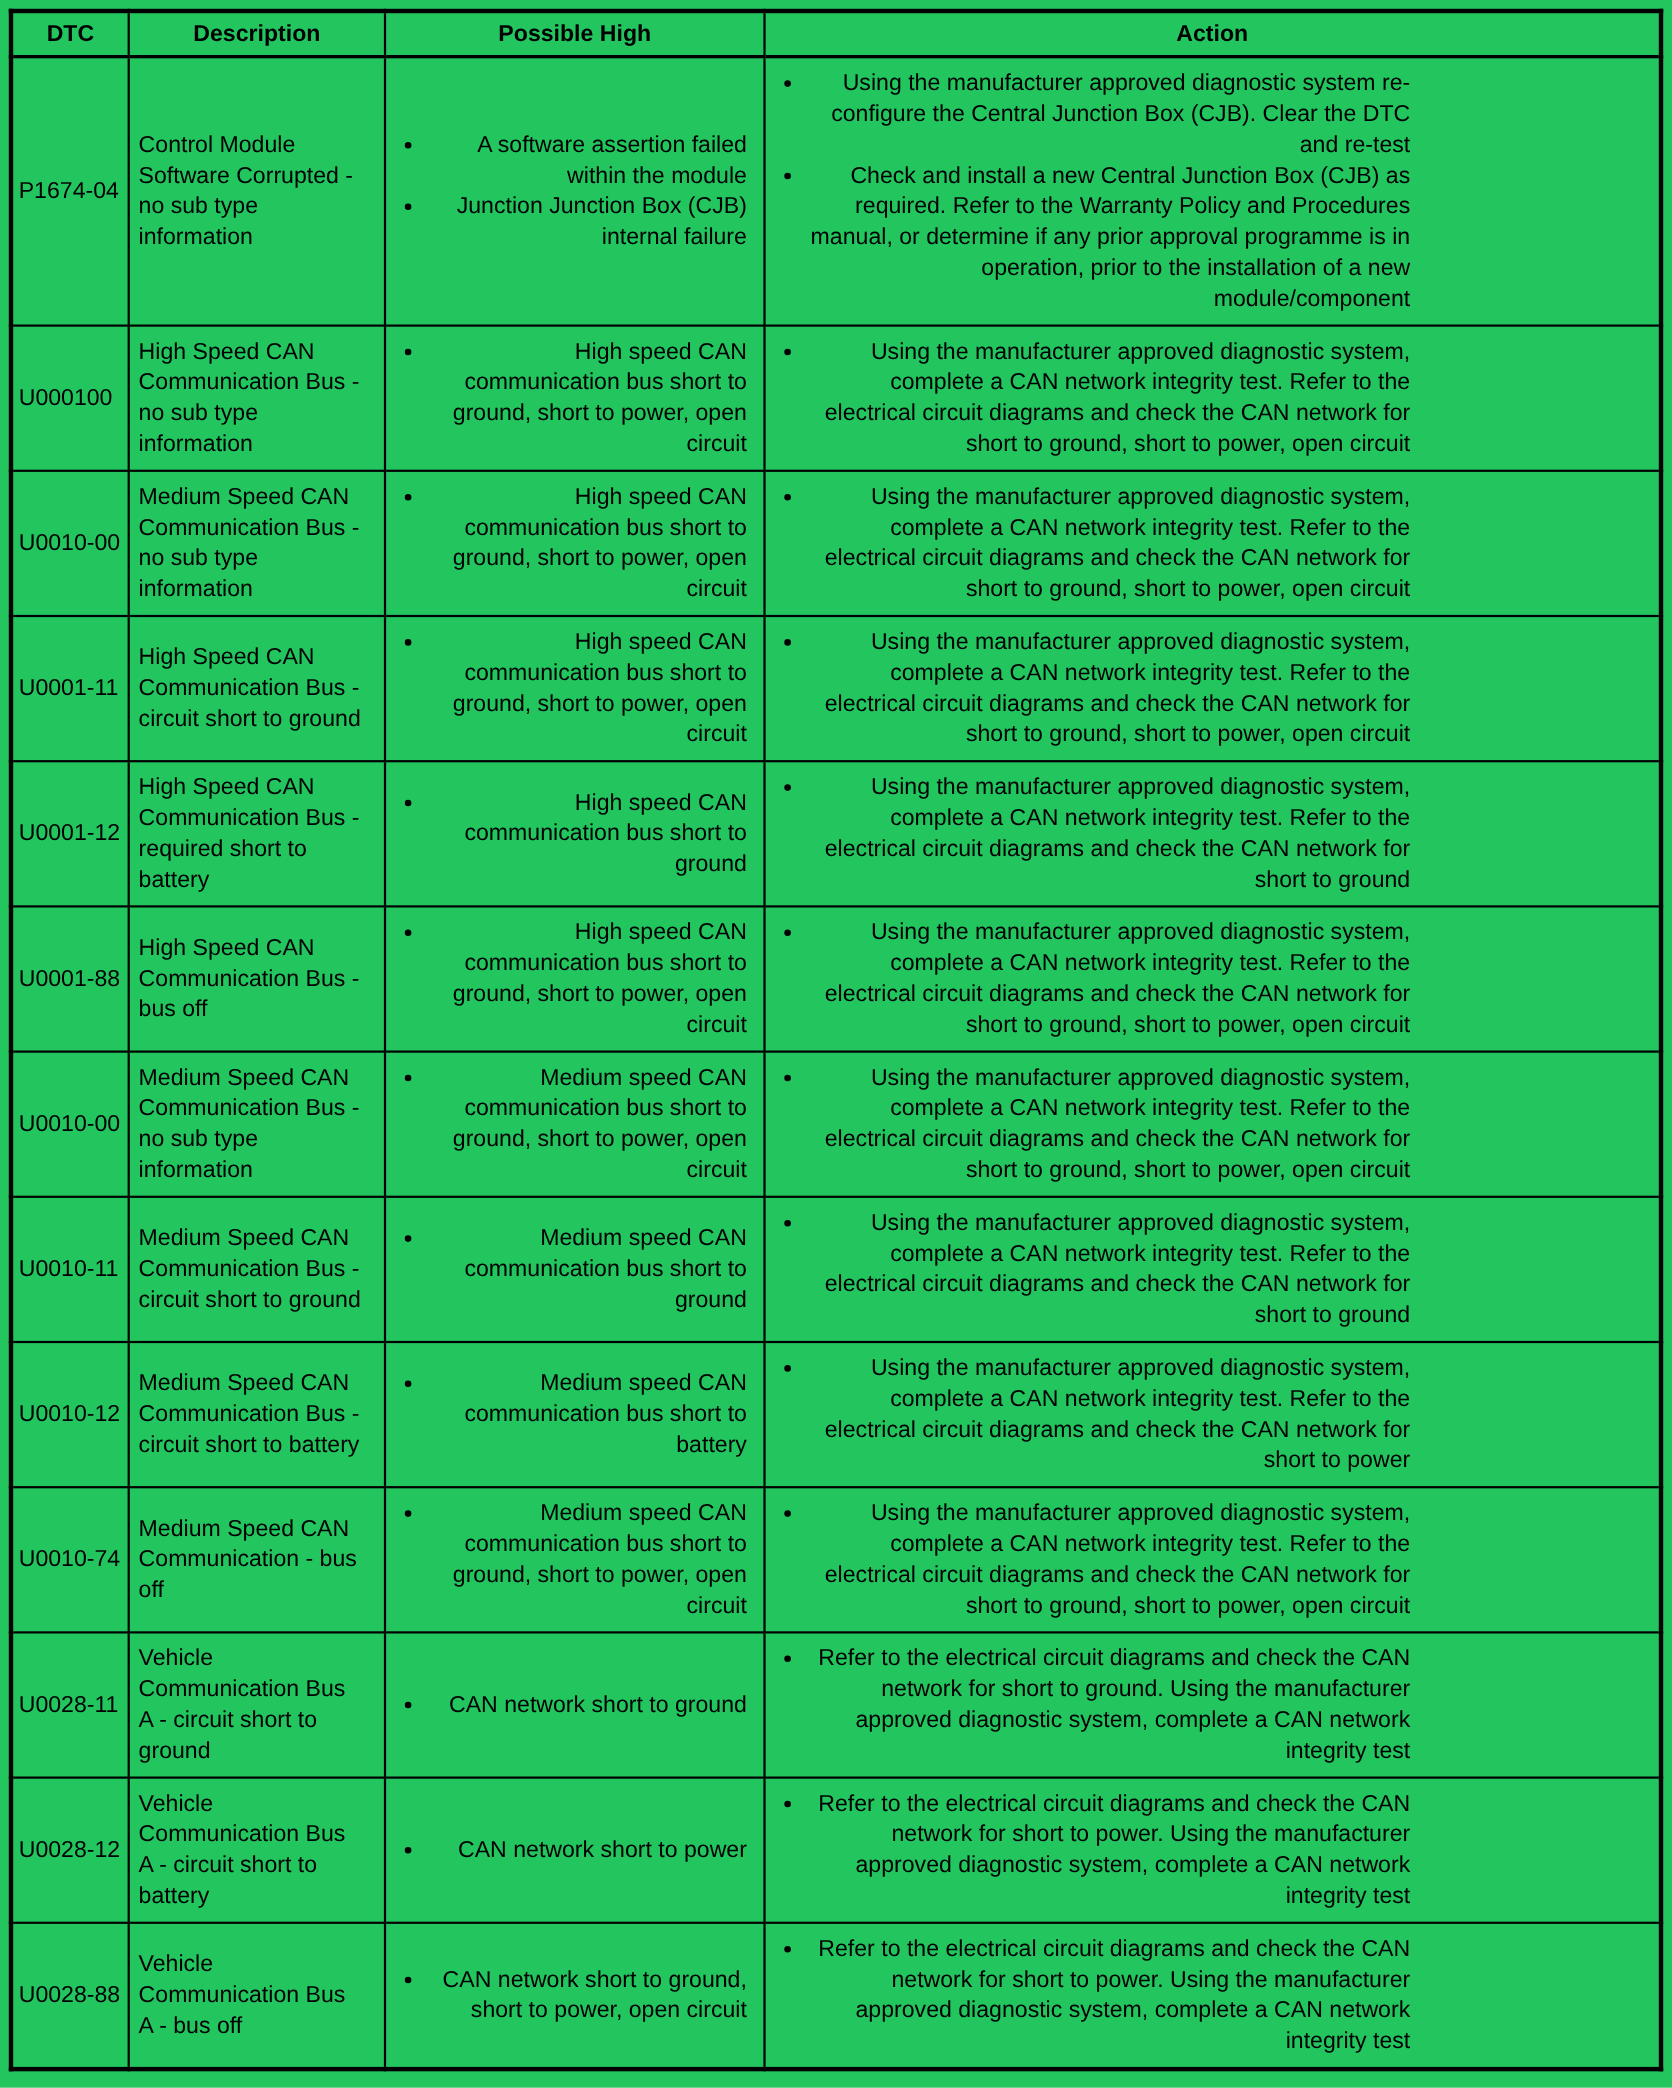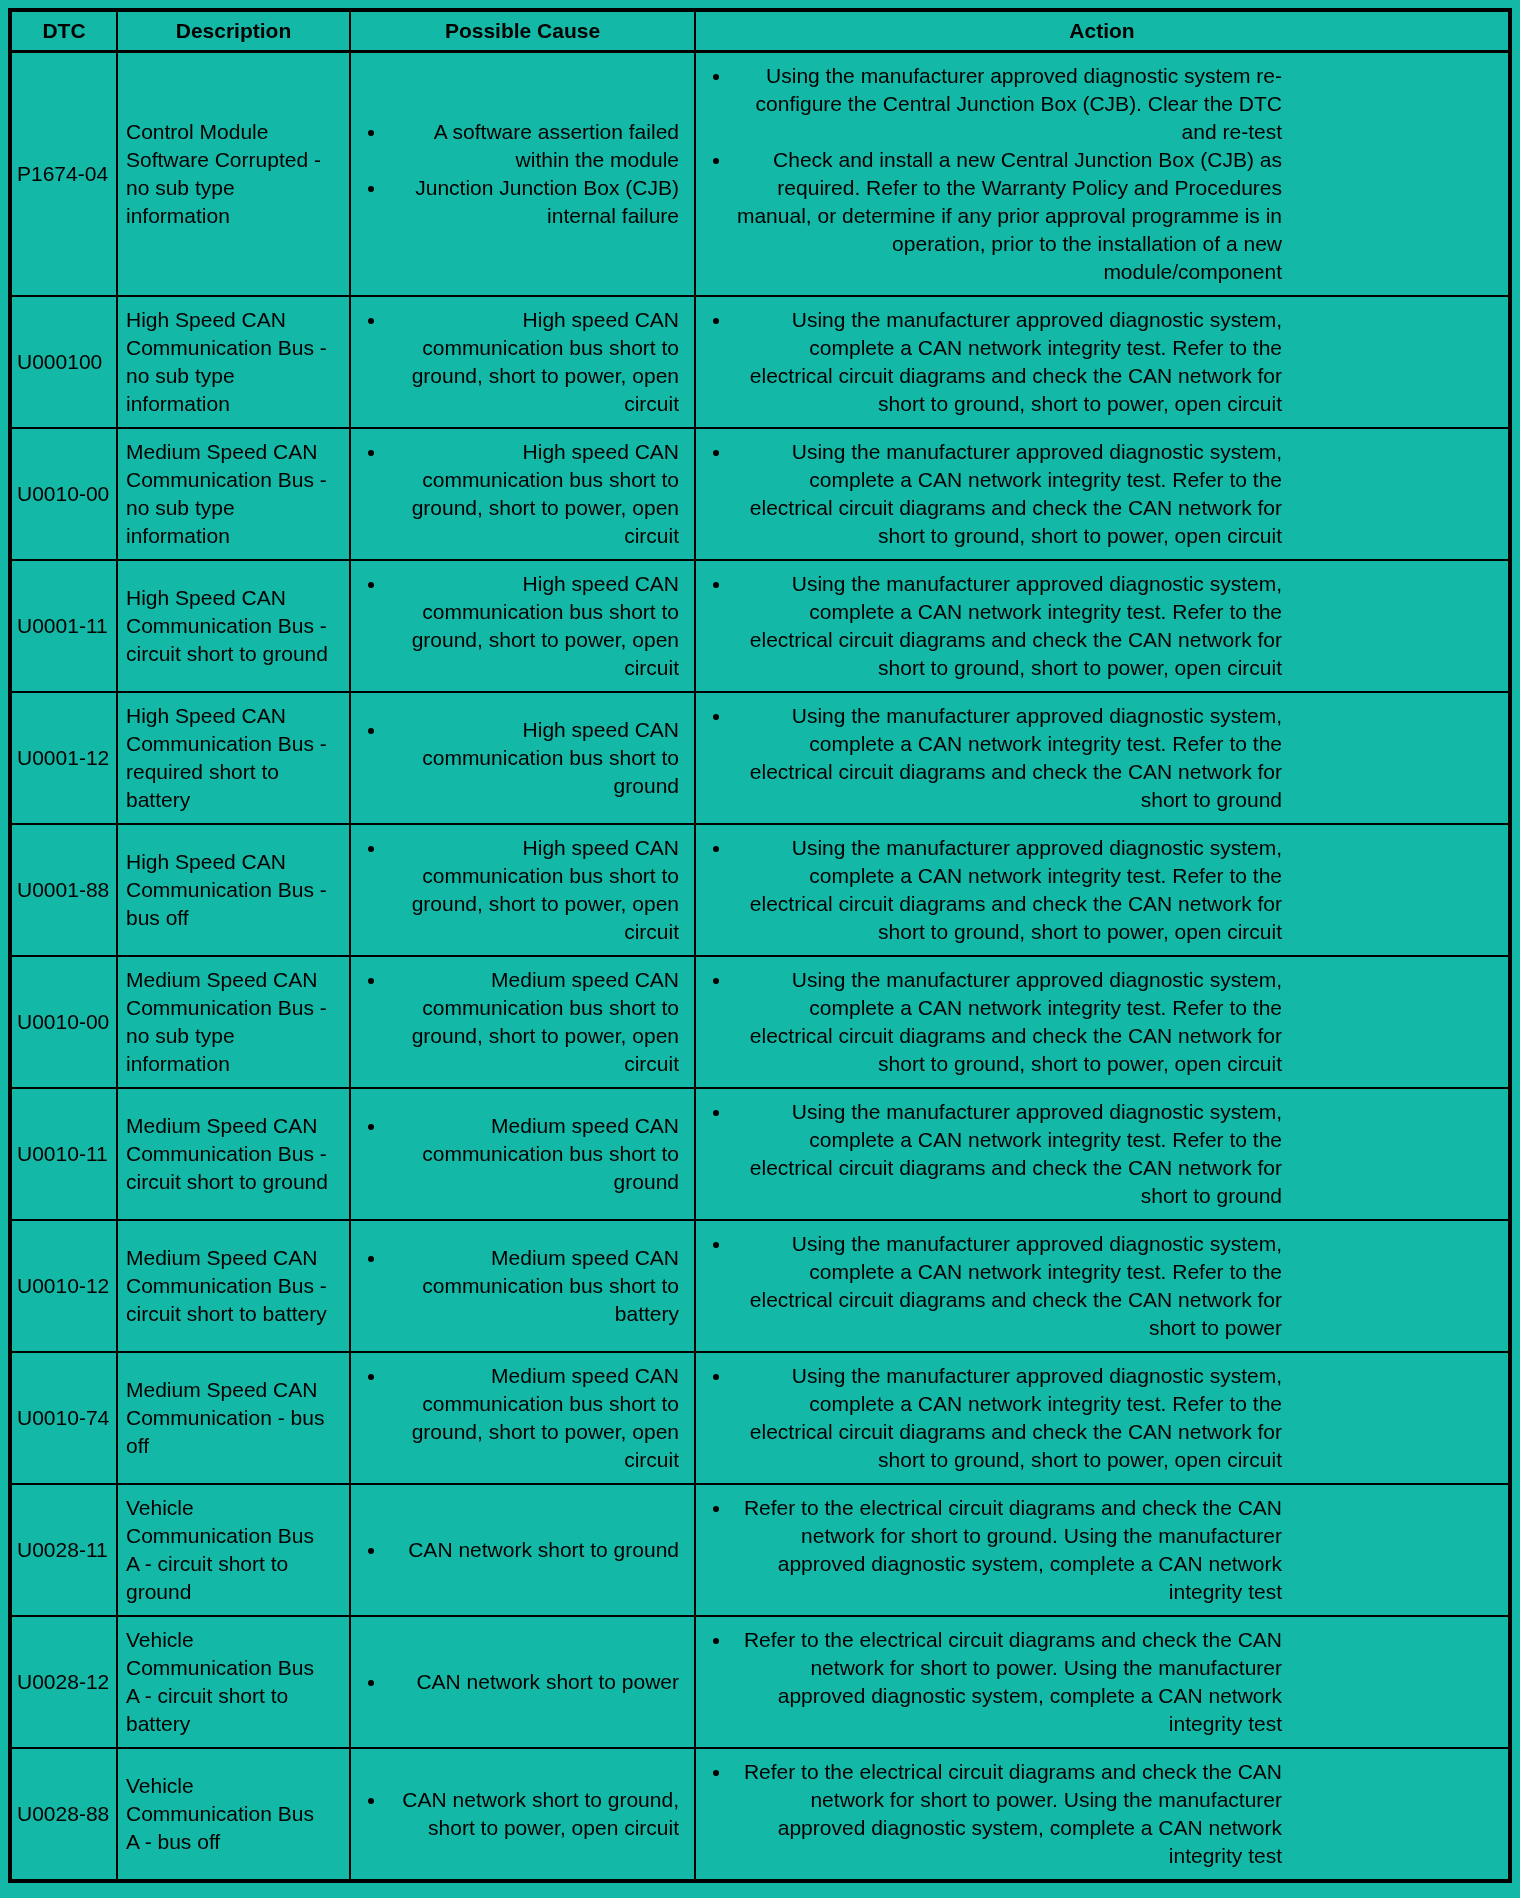--- a/index.html
+++ b/index.html
@@ -7,21 +7,21 @@
     margin: 0;
     padding: 0;
     background: #ffffff;
     font-family: "Liberation Sans", "DejaVu Sans", sans-serif;
     color: #000000;
   }
   .page {
     width: 1520px;
     min-height: 1898px;
     padding: 8px 8px 10px 8px;
-    background: #14b8a6;
+    background: #22c55e;
   }
   table.dtc-table {
     width: 100%;
     border-collapse: collapse;
     table-layout: fixed;
     border: 4px solid #000000;
   }
   table.dtc-table th,
   table.dtc-table td {
     border: 2px solid #000000;
@@ -77,21 +77,21 @@
     <colgroup>
       <col class="col-dtc">
       <col class="col-description">
       <col class="col-cause">
       <col class="col-action">
     </colgroup>
     <thead>
       <tr>
         <th>DTC</th>
         <th>Description</th>
-        <th>Possible Cause</th>
+        <th>Possible High</th>
         <th>Action</th>
       </tr>
     </thead>
     <tbody>
 
     <tr>
           <td class="cell-dtc">P1674-04</td>
           <td class="cell-description">Control Module Software Corrupted - no sub type information</td>
           <td class="cell-causes">
             <ul class="bullet-list">

